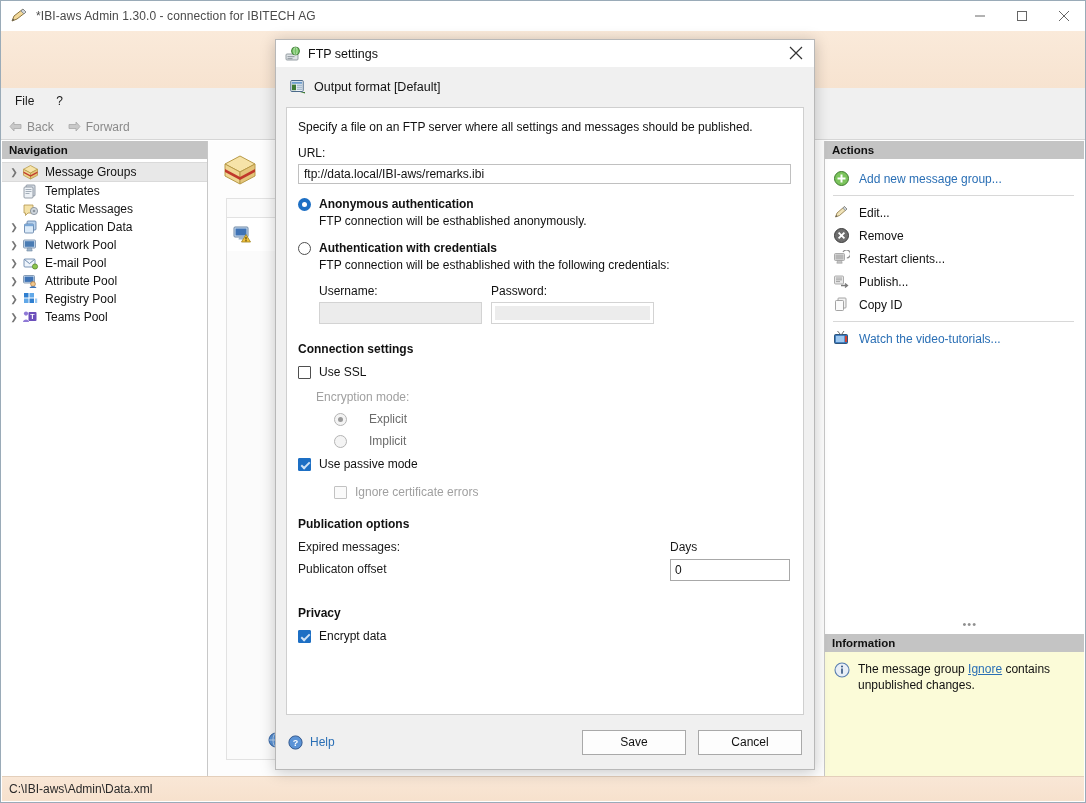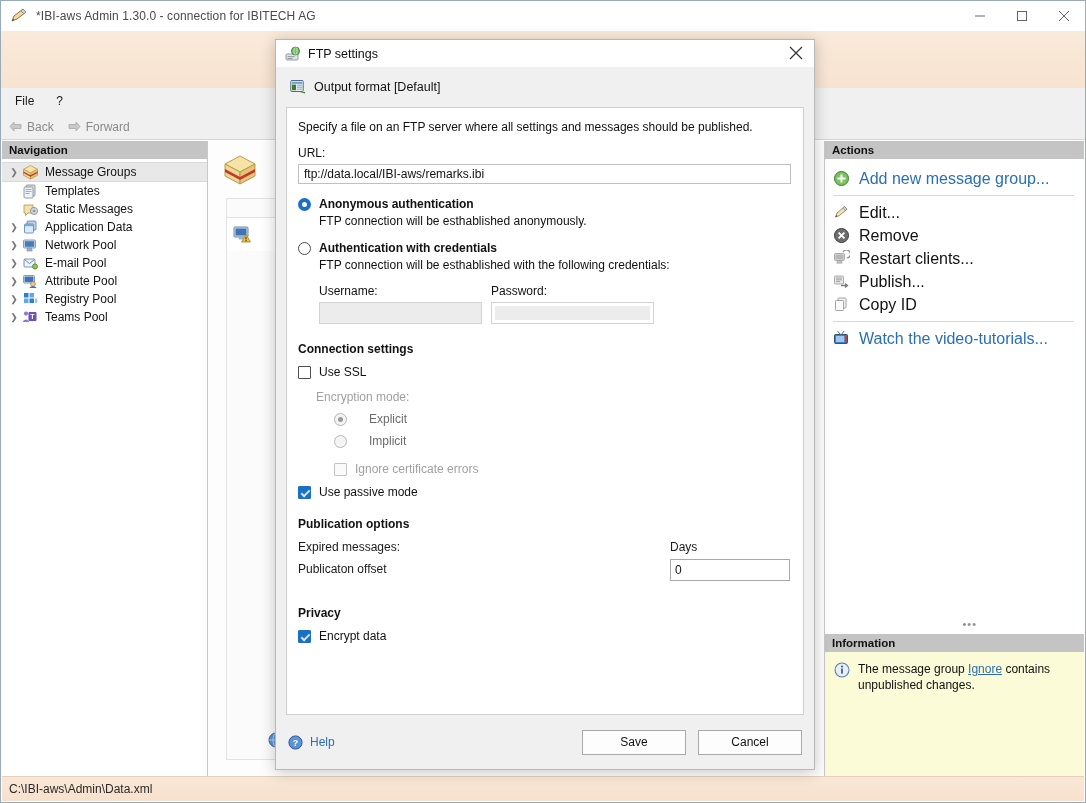--- a/index.html
+++ b/index.html
@@ -74,21 +74,21 @@
   .ctr-x { position:absolute; right:8px; top:22px; width:14px; height:14px;
            color:#8d8d8d; }
   .glob-ico { position:absolute; left:60px; bottom:28px; width:16px; height:16px; }
 
   
   .right { width:260px; background:#ffffff; border-left:1px solid #c8c8c8;
            display:flex; flex-direction:column; }
   .actions { flex:1; padding:0; }
   .act-list { padding:8px 0 0 0; }
   .act-item { height:23px; display:flex; align-items:center; padding-left:8px;
-              font-size:16px; gap:9px; }
+              font-size:12px; gap:9px; }
   .act-ico { width:17px; height:17px; flex:0 0 17px; position:relative; }
   .act-link { color:#2a6fb5; }
   .act-plain { color:#111; }
   .act-sep { height:1px; background:#d8d8d8; margin:5px 10px 5px 8px; }
   .info-hdr { height:18px; background:#c4c4c4; color:#111; font-weight:bold;
               font-size:11.5px; display:flex; align-items:center; padding-left:7px; }
   .info-body { height:124px; background:#fbfbd8; padding:9px 10px 0 9px;
                display:flex; gap:8px; font-size:12px; line-height:16px; }
   .info-ico { width:16px; height:16px; flex:0 0 16px; margin-top:1px; }
   .info-txt { color:#111; }
@@ -545,28 +545,28 @@
 
       <div class="radio-dis-row">
         <span class="radio dis checked"></span>
         <span class="radio-dis-lbl">Explicit</span>
       </div>
       <div class="radio-dis-row">
         <span class="radio dis"></span>
         <span class="radio-dis-lbl">Implicit</span>
       </div>
 
+      <div class="chk-row">
+        <span class="chk on"></span>
+        <span class="chk-lbl">Use passive mode</span>
+      </div>
+
       <div class="chk-row ind2" style="margin-top:14px;margin-left:36px;">
         <span class="chk dis"></span>
         <span class="chk-lbl dis">Ignore certificate errors</span>
-      </div>
-
-      <div class="chk-row">
-        <span class="chk on"></span>
-        <span class="chk-lbl">Use passive mode</span>
       </div>
 
       <div class="sect">Publication options</div>
 
       <div class="pub-grid">
         <span class="pub-l1">Expired messages:</span>
         <span class="pub-l2">Publicaton offset</span>
         <span class="days-lbl">Days</span>
         <span class="spin">
           <input type="text" value="0" style="">

